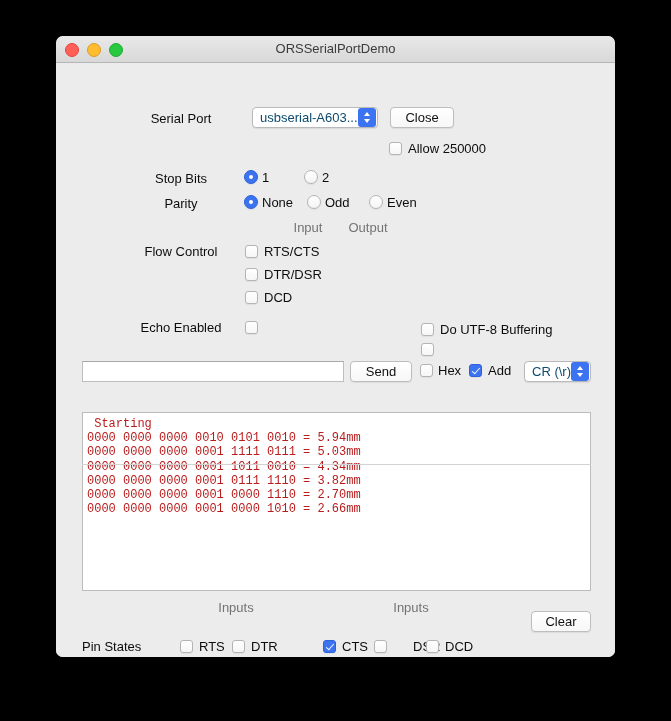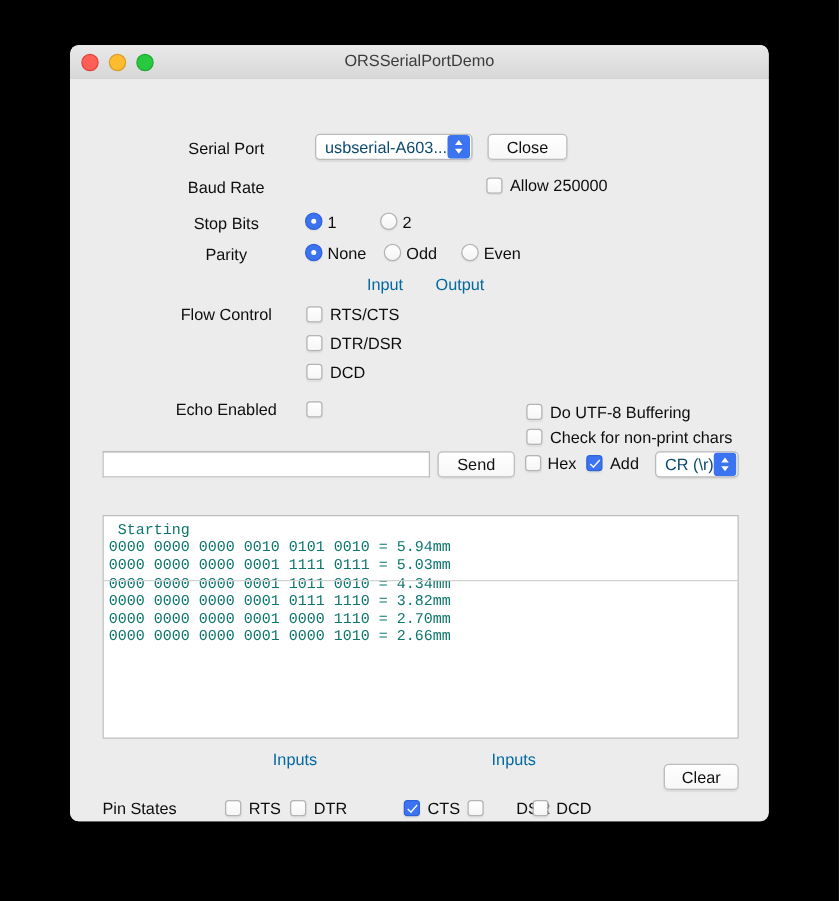--- a/index.html
+++ b/index.html
@@ -222,37 +222,37 @@
     height: 179px;
     background: #ffffff;
     border: 1px solid #bcbcbc;
     box-sizing: border-box;
     overflow: hidden;
   }
   #terminal-lines {
     font-family: "Liberation Mono", monospace;
     font-size: 12px;
     line-height: 14.2px;
-    color: #0f766e;
+    color: #b91c1c;
     padding: 4px 0 0 4px;
     white-space: pre;
   }
   #split-divider {
     position: absolute;
     left: 26px;
     top: 401px;
     width: 509px;
     height: 1px;
     background: #d2d2d2;
   }
 
   .colhdr {
     position: absolute;
     font-size: 13px;
-    color: #0369a1;
+    color: #737373;
     text-align: center;
     white-space: nowrap;
   }
 </style>
 </head>
 <body>
 
 <div id="window">
 
   <div id="titlebar">
@@ -266,21 +266,20 @@
 
   <div id="content">
 
     <div class="abs lbl lbl-r" style="left:60px; top:48px; width:130px;">Serial Port</div>
     <div class="popup" style="left:196px; top:44px; width:126px;">
       <span class="pv">usbserial-A603...</span>
       <span class="parrow"></span>
     </div>
     <div class="pbtn" style="left:334px; top:44px; width:64px;">Close</div>
 
-    <div class="abs lbl lbl-r" style="left:60px; top:79px; width:130px;">Baud Rate</div>
     <div class="cbox" style="left:333px; top:79px;"></div>
     <div class="abs lbl" style="left:352px; top:78px;">Allow 250000</div>
 
     <div class="abs lbl lbl-r" style="left:60px; top:108px; width:130px;">Stop Bits</div>
     <div class="radio on" style="left:188px; top:107px;"></div>
     <div class="abs lbl" style="left:206px; top:107px;">1</div>
     <div class="radio" style="left:248px; top:107px;"></div>
     <div class="abs lbl" style="left:266px; top:107px;">2</div>
 
     <div class="abs lbl lbl-r" style="left:60px; top:133px; width:130px;">Parity</div>
@@ -304,21 +303,20 @@
     <div class="cbox" style="left:189px; top:228px;"></div>
     <div class="abs lbl" style="left:208px; top:227px;">DCD</div>
 
     <div class="abs lbl lbl-r" style="left:60px; top:257px; width:130px;">Echo Enabled</div>
     <div class="cbox" style="left:189px; top:258px;"></div>
 
     <div class="cbox" style="left:365px; top:260px;"></div>
     <div class="abs lbl" style="left:384px; top:259px;">Do UTF-8 Buffering</div>
 
     <div class="cbox" style="left:365px; top:280px;"></div>
-    <div class="abs lbl" style="left:384px; top:279px;">Check for non-print chars</div>
 
     <div class="tfield" style="left:26px; top:298px; width:262px;" placeholder=""></div>
     <div class="pbtn" style="left:294px; top:298px; width:62px;">Send</div>
 
     <div class="cbox" style="left:364px; top:301px;"></div>
     <div class="abs lbl" style="left:382px; top:300px;">Hex</div>
 
     <div class="cbox on" style="left:413px; top:301px;"></div>
     <div class="abs lbl" style="left:432px; top:300px;">Add</div>
 

